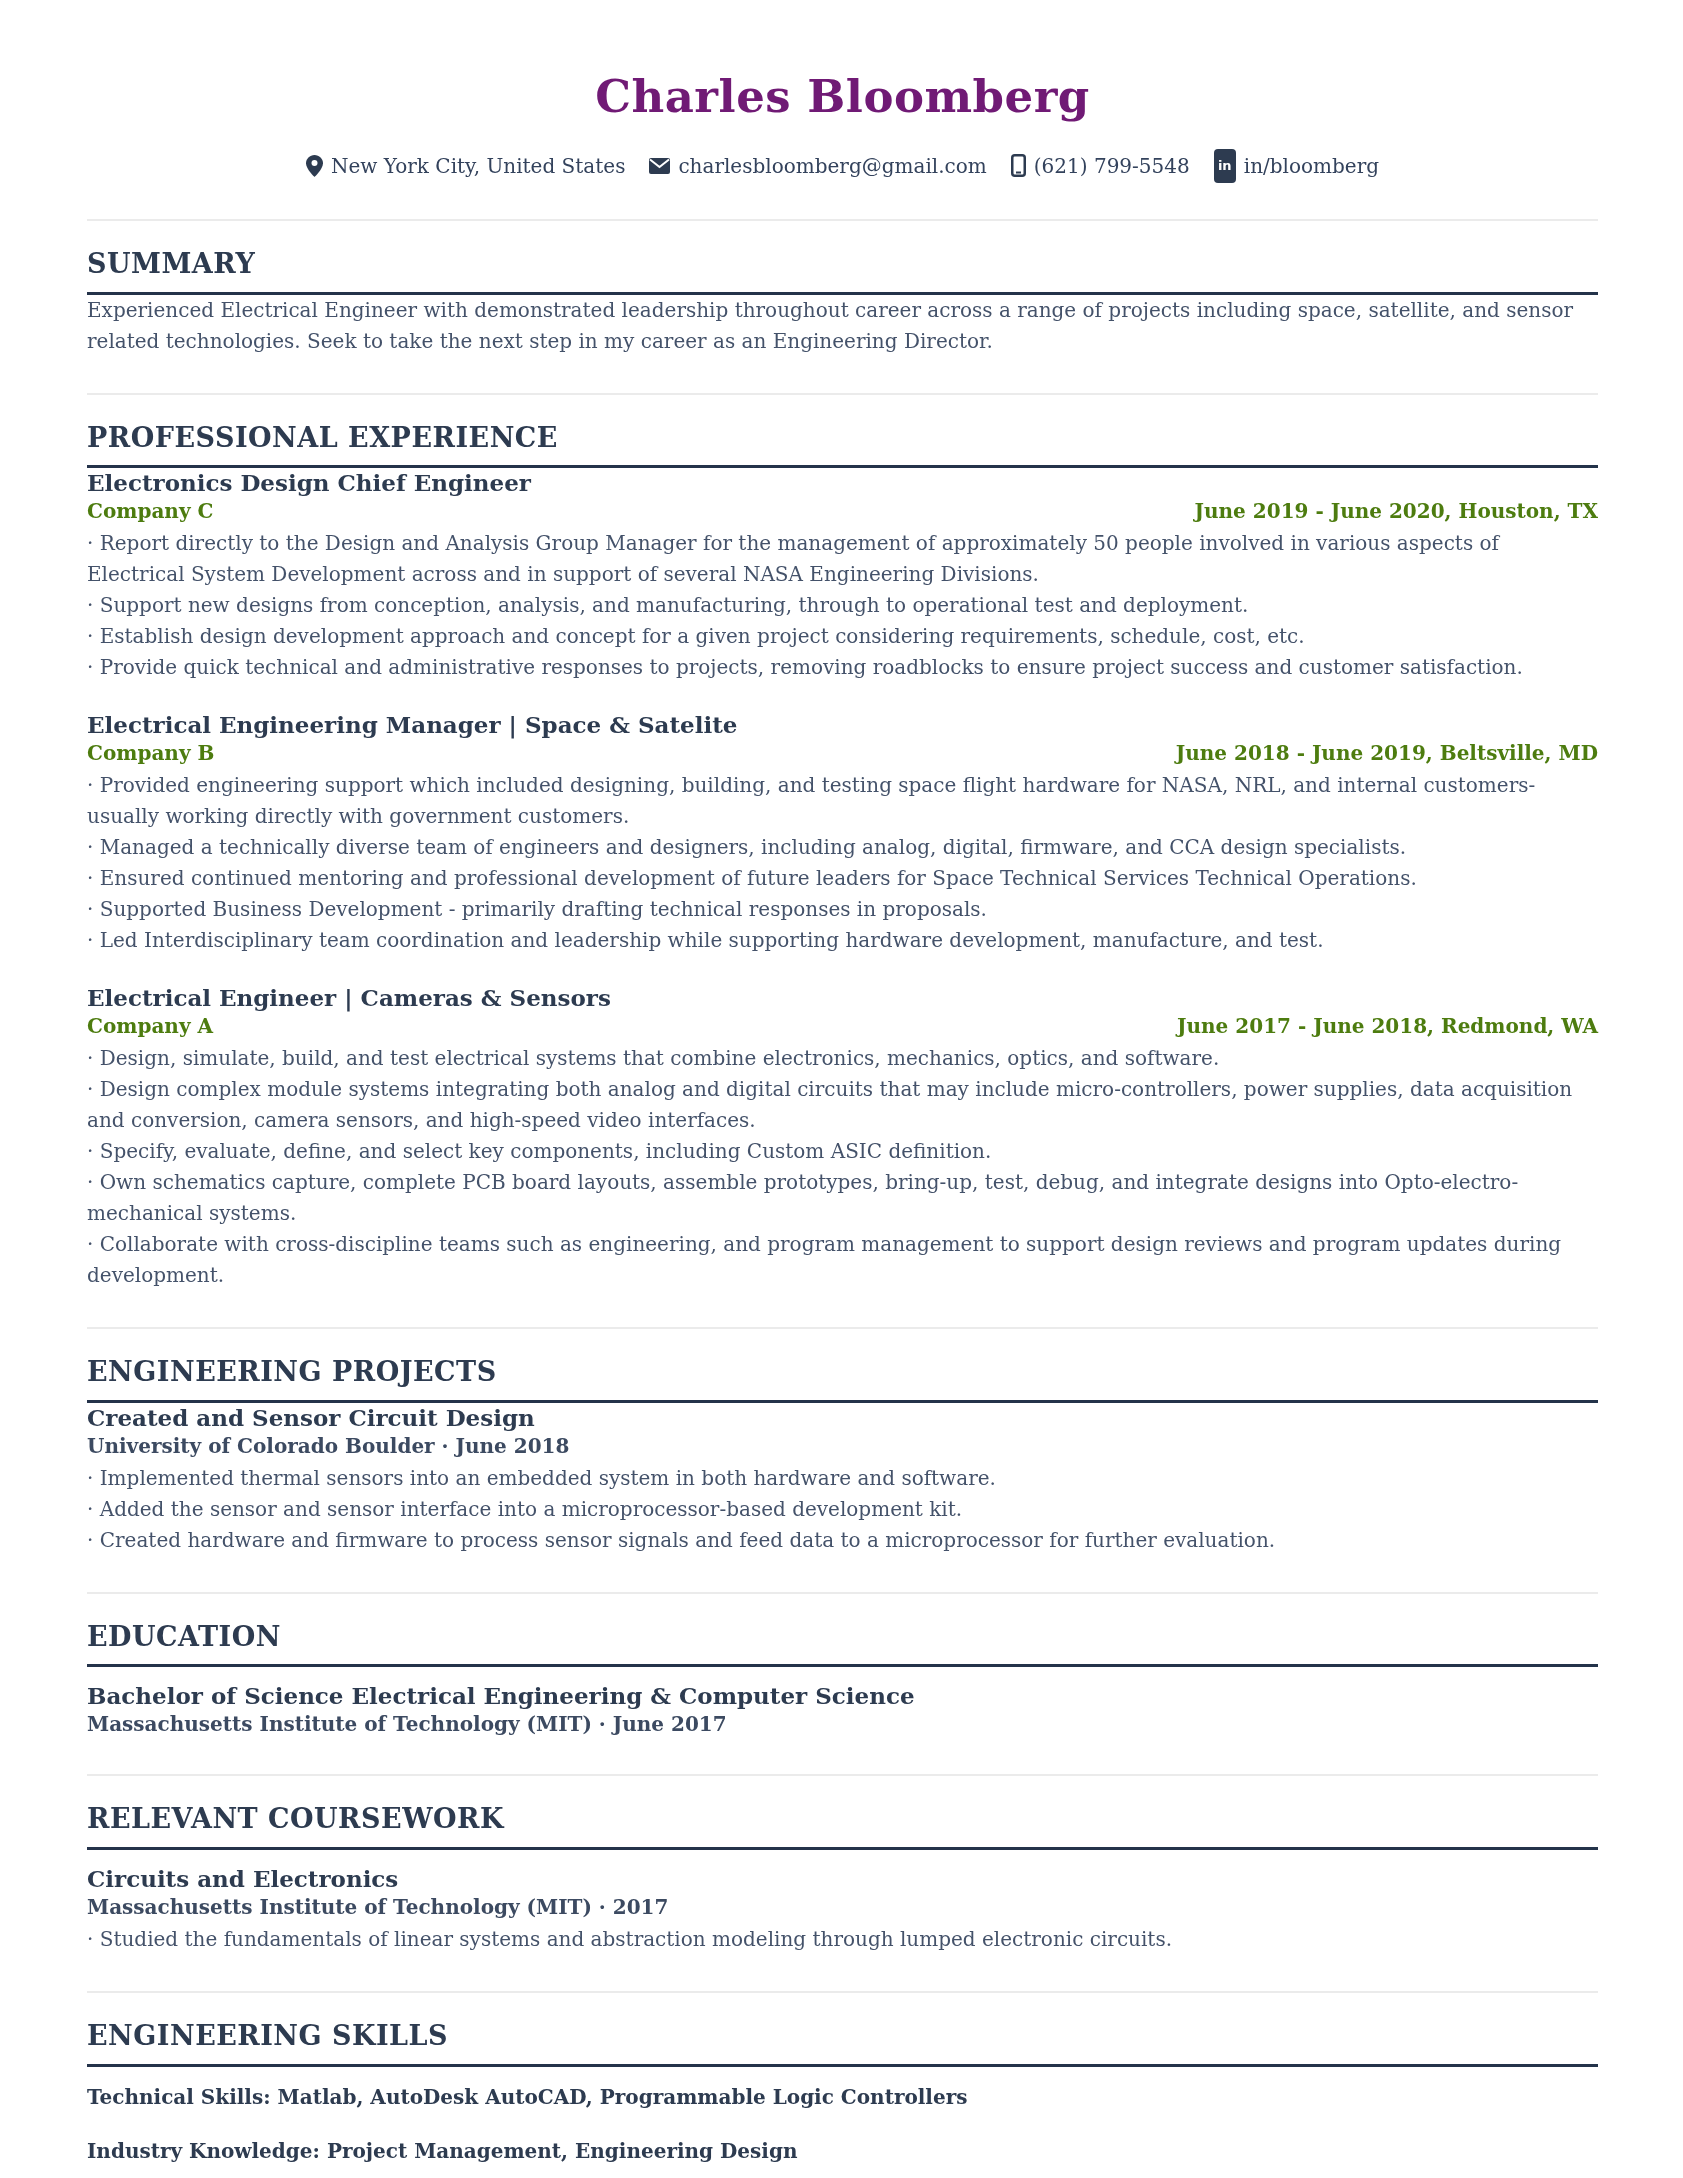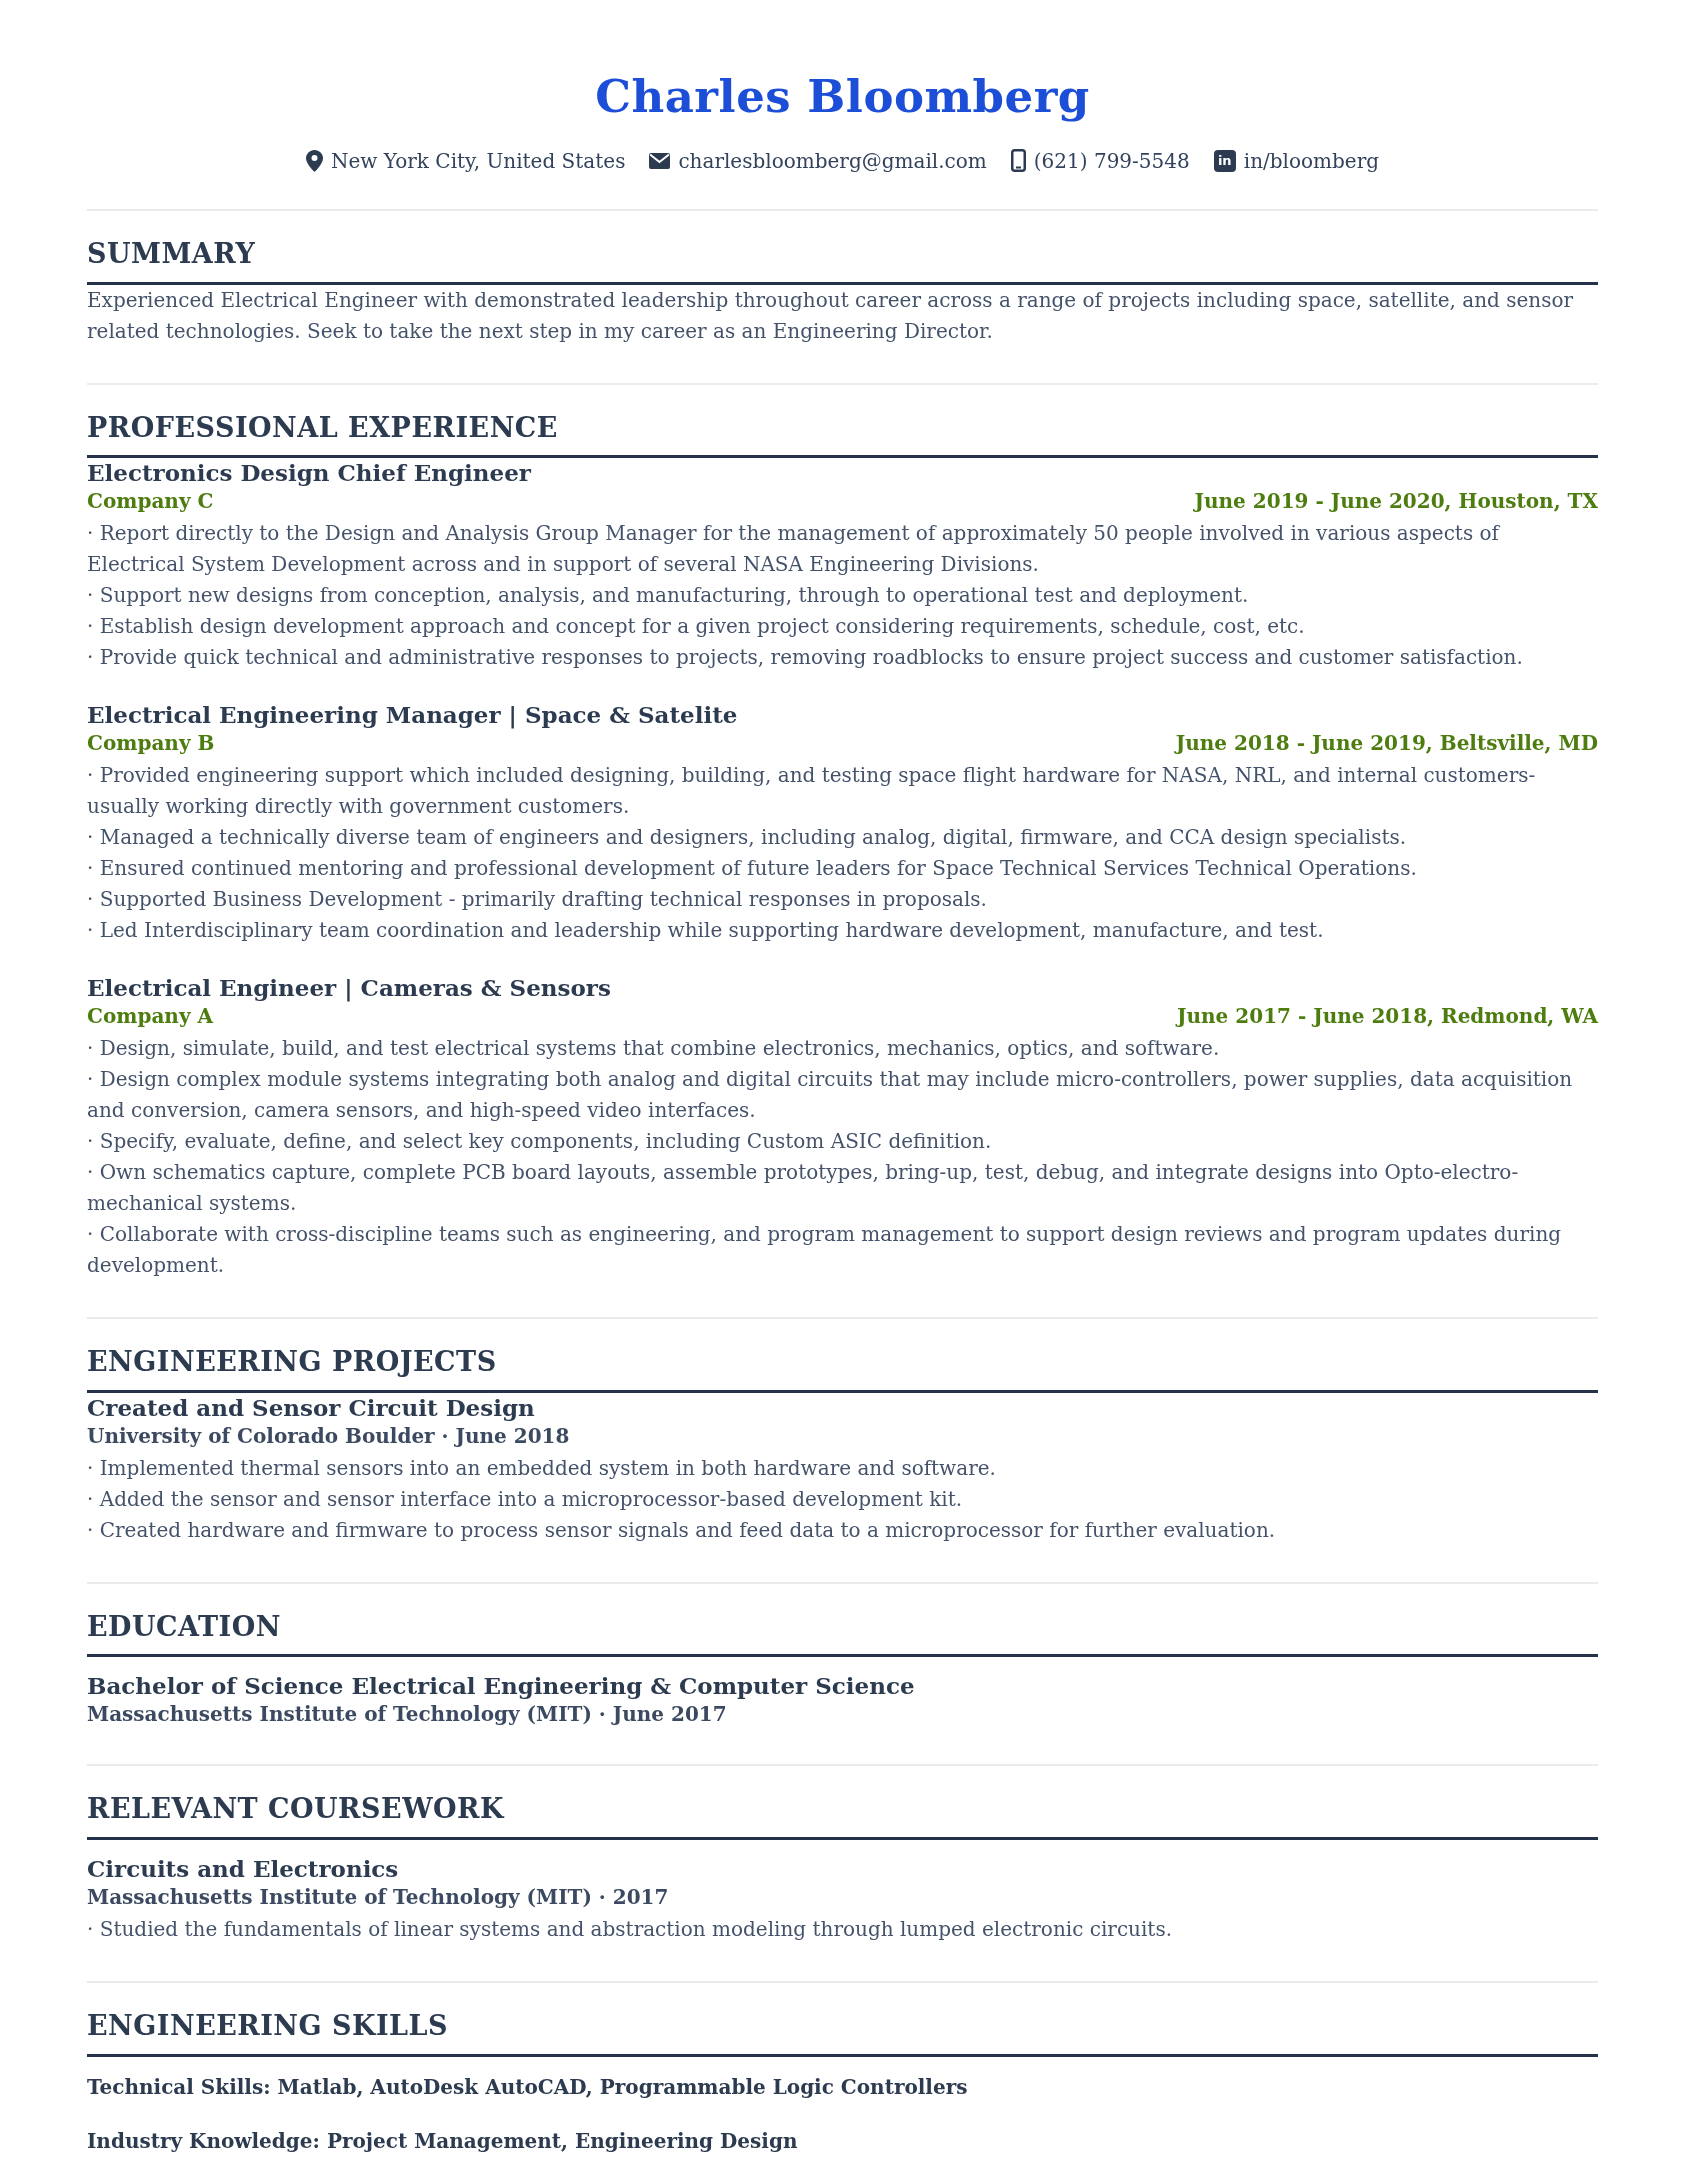--- a/index.html
+++ b/index.html
@@ -9,32 +9,32 @@
     background: #ffffff;
     font-family: "DejaVu Serif", "Liberation Serif", serif;
     color: #44526a;
     overflow: hidden;
   }
   .page { padding: 71px 85px 0 87px; }
 
   
   header { text-align: center; }
   .name {
-    font-size: 45px; font-weight: bold; color: #1d4ed8;
+    font-size: 45px; font-weight: bold; color: #701a75;
     margin: 0; line-height: 1.15; letter-spacing: 0.5px;
   }
   .contact {
     margin-top: 26px;
     display: flex; justify-content: center; align-items: center;
     gap: 24px; font-size: 20px; color: #33425c;
   }
   .citem { display: inline-flex; align-items: center; gap: 8px; white-space: nowrap; }
   .citem svg { display: block; }
   .li-badge {
-    width: 22px; height: 22px; border-radius: 4px; background: #2d3b50;
+    width: 22px; height: 34px; border-radius: 4px; background: #2d3b50;
     color: #ffffff; font-family: "DejaVu Sans", "Liberation Sans", sans-serif;
     font-size: 13px; font-weight: bold; display: inline-flex;
     align-items: center; justify-content: center; line-height: 1;
   }
 
   
   .divider { border-top: 2px solid #ebebeb; margin-top: 36px; }
   section h2 {
     font-size: 27px; font-weight: bold; color: #2d3b50;
     margin: 26px 0 0 0; padding-bottom: 11px;

